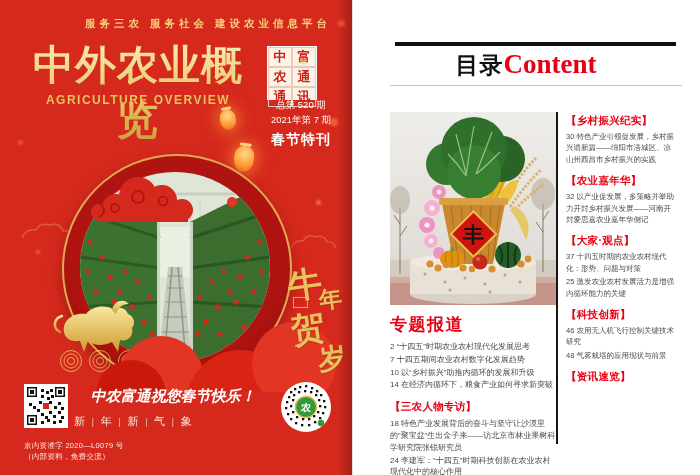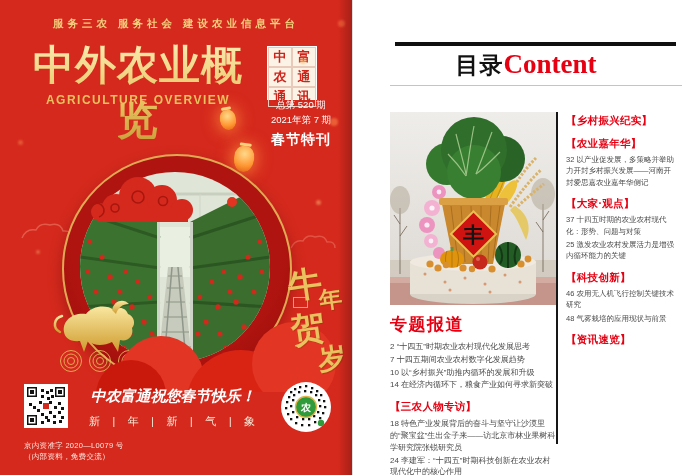--- a/index.html
+++ b/index.html
@@ -1,21 +1,21 @@
 <!DOCTYPE html>
 <html><head>
 <meta charset="utf-8">
 <style>
   html,body{margin:0;padding:0;background:#888;}
   #stage{position:relative;width:700px;height:475px;overflow:hidden;background:#fff;
          font-family:"Liberation Sans","DejaVu Sans",sans-serif;}
   
   .cover{position:absolute;left:0;top:0;width:352px;height:475px;background:#d5291d;overflow:hidden;}
   .cover .slogan{position:absolute;left:0;top:17px;width:100%;text-align:center;color:#f3cf7d;
-     font-size:10.5px;font-weight:bold;letter-spacing:4px;}
+     font-size:10.5px;font-weight:bold;letter-spacing:4px;padding-left:32px;}
   .cover .title{position:absolute;left:14px;top:38px;width:248px;text-align:center;
      font-size:41px;font-weight:bold;letter-spacing:1px;color:#eac463;
      background:linear-gradient(180deg,#f8e7a8 10%,#e9c463 55%,#caa13c 95%);
      -webkit-background-clip:text;background-clip:text;-webkit-text-fill-color:transparent;
      font-family:"Liberation Serif","DejaVu Serif",serif;text-shadow:0 0 1px rgba(120,60,0,.0);}
   .cover .subtitle{position:absolute;left:20px;top:93px;width:236px;text-align:center;color:#e9c25f;
      font-size:12px;font-weight:bold;letter-spacing:1.5px;}
   .seal{position:absolute;left:267px;top:46px;width:48px;height:52px;background:#faf3e6;
      border:1px solid #fff;display:grid;grid-template-columns:1fr 1fr;}
   .seal span{display:flex;align-items:center;justify-content:center;color:#cf231a;
@@ -39,22 +39,22 @@
   .spirals{position:absolute;left:55px;top:346px;width:92px;height:30px;opacity:.85;}
   .bcloud{position:absolute;border-radius:50%;}
   .zchar{position:absolute;color:#e9c25f;font-weight:bold;font-family:"Liberation Serif","DejaVu Serif",serif;
      transform:rotate(-8deg);text-shadow:1px 1px 0 rgba(120,60,0,.35);}
   .mini-seal{position:absolute;left:293px;top:297px;width:13px;height:9px;border:1px solid rgba(233,196,95,.8);}
   .fold{position:absolute;right:0;top:0;width:14px;height:475px;
      background:linear-gradient(to right,rgba(0,0,0,0),rgba(0,0,0,.22));}
   .qr1{position:absolute;left:24px;top:384px;width:44px;height:44px;background:#fff;padding:3px;box-sizing:border-box;}
   .greet1{position:absolute;left:74px;top:387px;width:198px;text-align:center;color:#fff;
      font-size:15px;font-weight:bold;font-style:italic;font-family:"Liberation Serif","DejaVu Serif",serif;}
-  .greet2{position:absolute;left:74px;top:414px;width:198px;text-align:center;color:#f6e9d8;
-     font-size:11px;letter-spacing:2px;font-family:Liberation Mono, monospace;}
+  .greet2{position:absolute;left:74px;top:414px;width:198px;text-align:left;color:#f6e9d8;
+     font-size:11px;letter-spacing:2px;font-family:Liberation Serif, serif;}
   .qr2{position:absolute;left:280px;top:381px;width:52px;height:52px;}
   .license{position:absolute;left:24px;color:#ffe9e2;font-size:7.5px;letter-spacing:.3px;}
   .license.l1{top:441px;} .license.l2{top:452px;}
   
   .toc{position:absolute;left:352px;top:0;width:348px;height:475px;background:#fff;border-radius:28px;}
   .toc:before{content:"";position:absolute;left:0;top:0;width:1px;height:100%;background:#ddd;}
   .rule-top{position:absolute;left:43px;top:42px;width:281px;height:3.5px;background:#101010;}
   .toc-title{position:absolute;left:0;top:49px;width:100%;text-align:center;}
   .toc-title .cn{font-size:23px;font-weight:bold;color:#111;letter-spacing:1px;vertical-align:baseline;}
   .toc-title .en{font-size:27px;font-weight:bold;color:#e60012;
@@ -470,20 +470,21 @@
       <div class="sec-head">【三农人物专访】</div>
       <div class="item">18 特色产业发展背后的奋斗与坚守让沙漠里的“聚宝盆”生出金子来——访北京市林业果树科学研究院张锐研究员</div>
       <div class="item">24 李建军：“十四五”时期科技创新在农业农村现代化中的核心作用</div>
     </div>
 
     <div class="divider"></div>
 
     <div class="col-right">
       <div class="sec-block">
         <div class="sec-head">【乡村振兴纪实】</div>
+        <div class="item">30 特色产业引领促发展，乡村振兴谱新篇——绵阳市涪城区、凉山州西昌市乡村振兴的实践</div>
       </div>
       <div class="sec-block">
         <div class="sec-head">【农业嘉年华】</div>
         <div class="item">32 以产业促发展，多策略并举助力开封乡村振兴发展——河南开封爱思嘉农业嘉年华侧记</div>
       </div>
       <div class="sec-block">
         <div class="sec-head">【大家·观点】</div>
         <div class="item">37 十四五时期的农业农村现代化：形势、问题与对策</div>
         <div class="item">25 激发农业农村发展活力是增强内循环能力的关键</div>
       </div>

